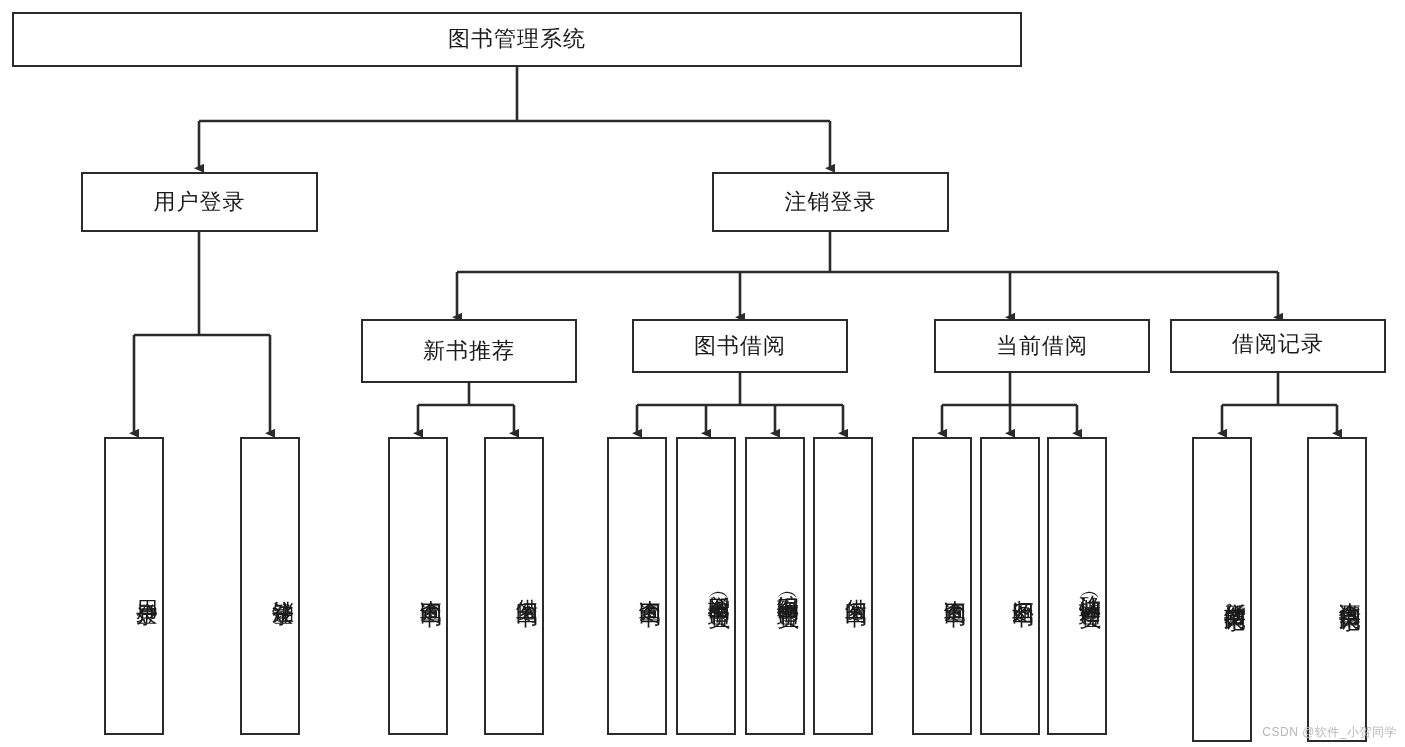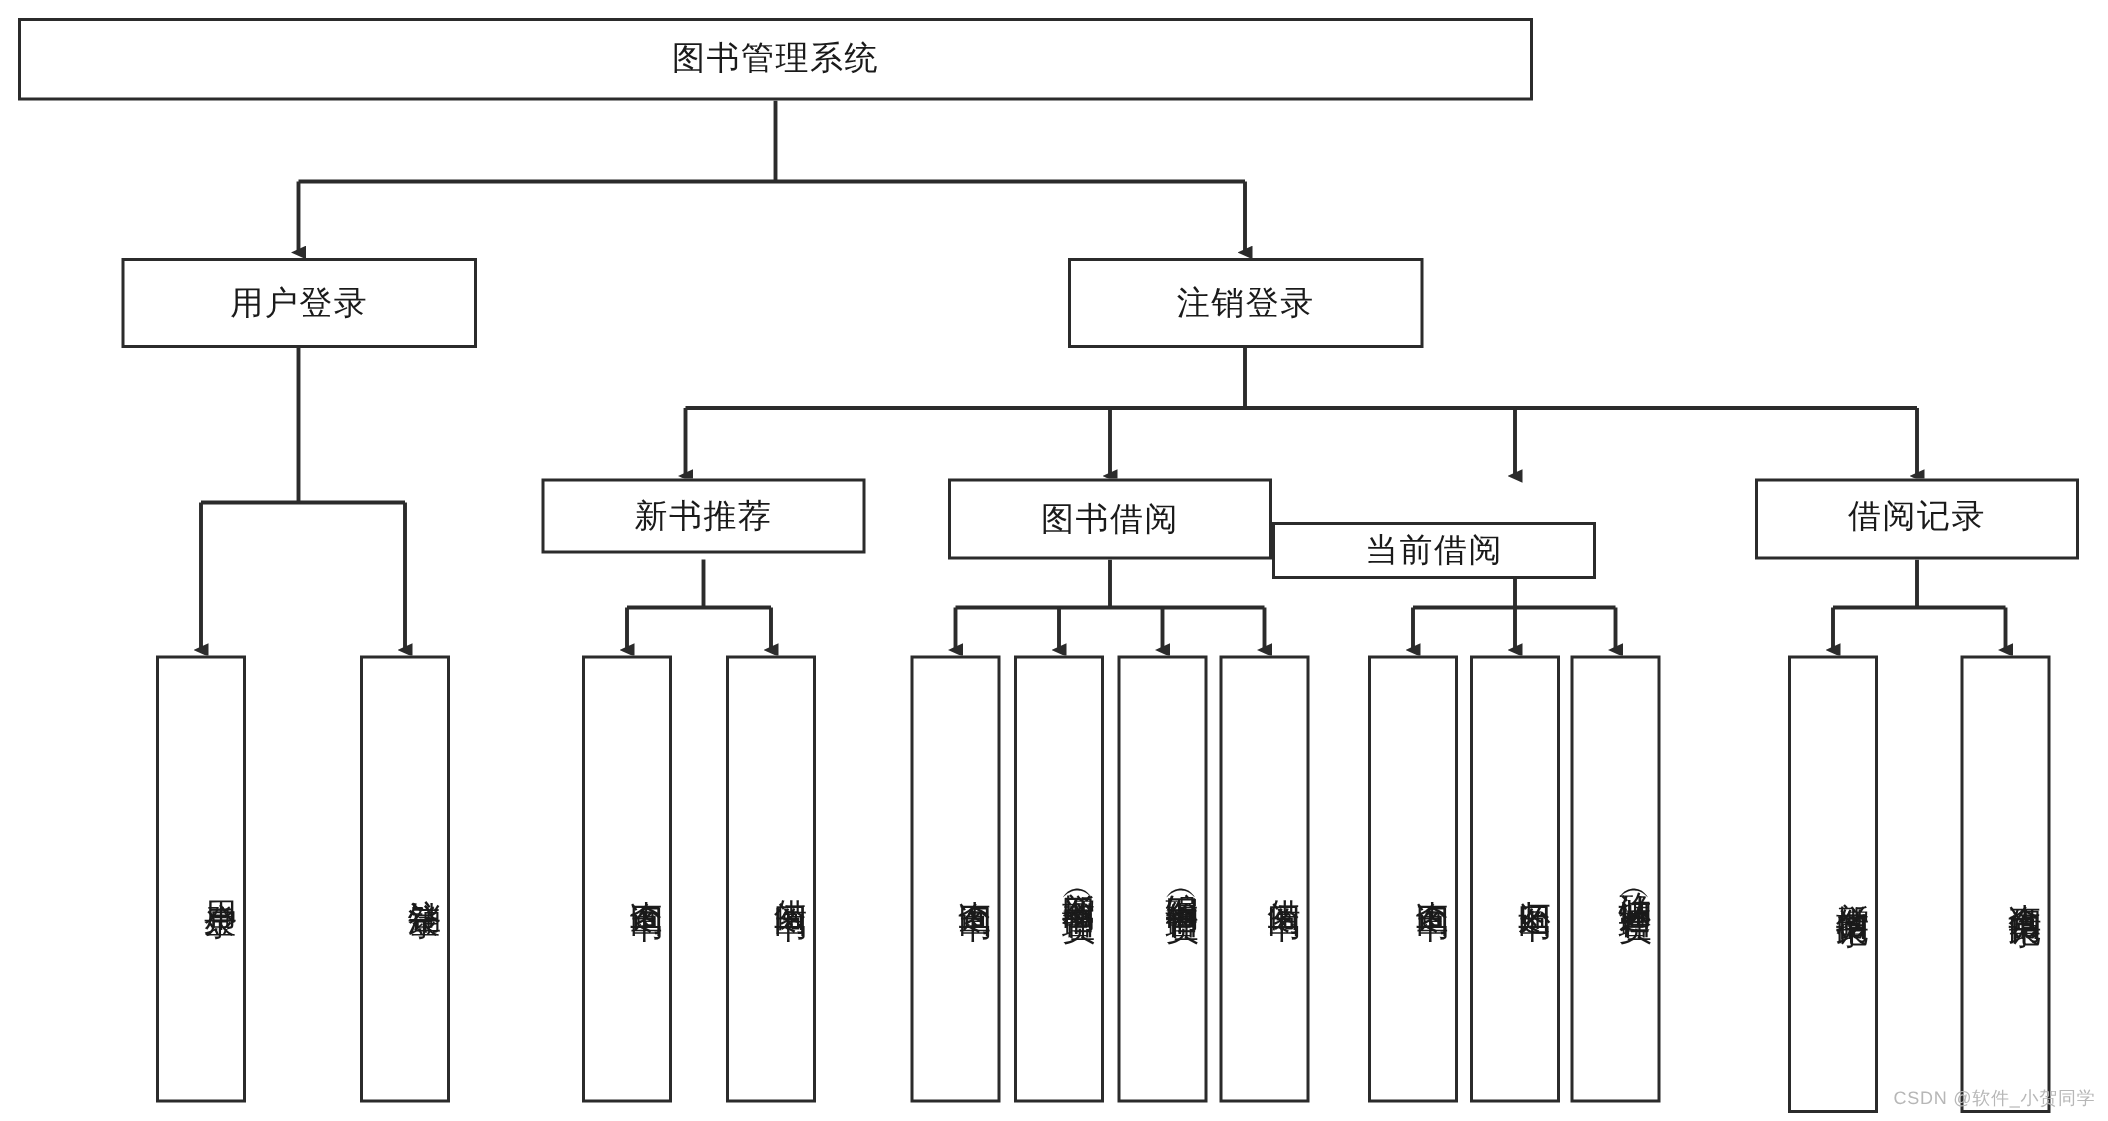--- a/index.html
+++ b/index.html
@@ -122,27 +122,27 @@
     <span>图书管理系统</span>
   </div>
 
   <div class="node horiz" style="left:81px; top:172px; width:237px; height:60px;">
     <span>用户登录</span>
   </div>
   <div class="node horiz" style="left:712px; top:172px; width:237px; height:60px;">
     <span>注销登录</span>
   </div>
 
-  <div class="node horiz" style="left:361px; top:319px; width:216px; height:50px;">
+  <div class="node horiz" style="left:361px; top:319px; width:216px; height:64px;">
     <span>新书推荐</span>
   </div>
   <div class="node horiz" style="left:632px; top:319px; width:216px; height:54px;">
     <span>图书借阅</span>
   </div>
-  <div class="node horiz" style="left:848px; top:319px; width:216px; height:38px;margin-top:29px;">
+  <div class="node horiz" style="left:934px; top:319px; width:216px; height:54px;">
     <span>当前借阅</span>
   </div>
   <div class="node horiz" style="left:1170px; top:319px; width:216px; height:54px;font-family:Liberation Mono, monospace;">
     <span>借阅记录</span>
   </div>
 
   <div class="node vert" style="left:104px; top:437px; width:60px; height:298px;">
     <span class="vlabel">用户登录</span>
   </div>
   <div class="node vert" style="left:240px; top:437px; width:60px; height:298px;">

